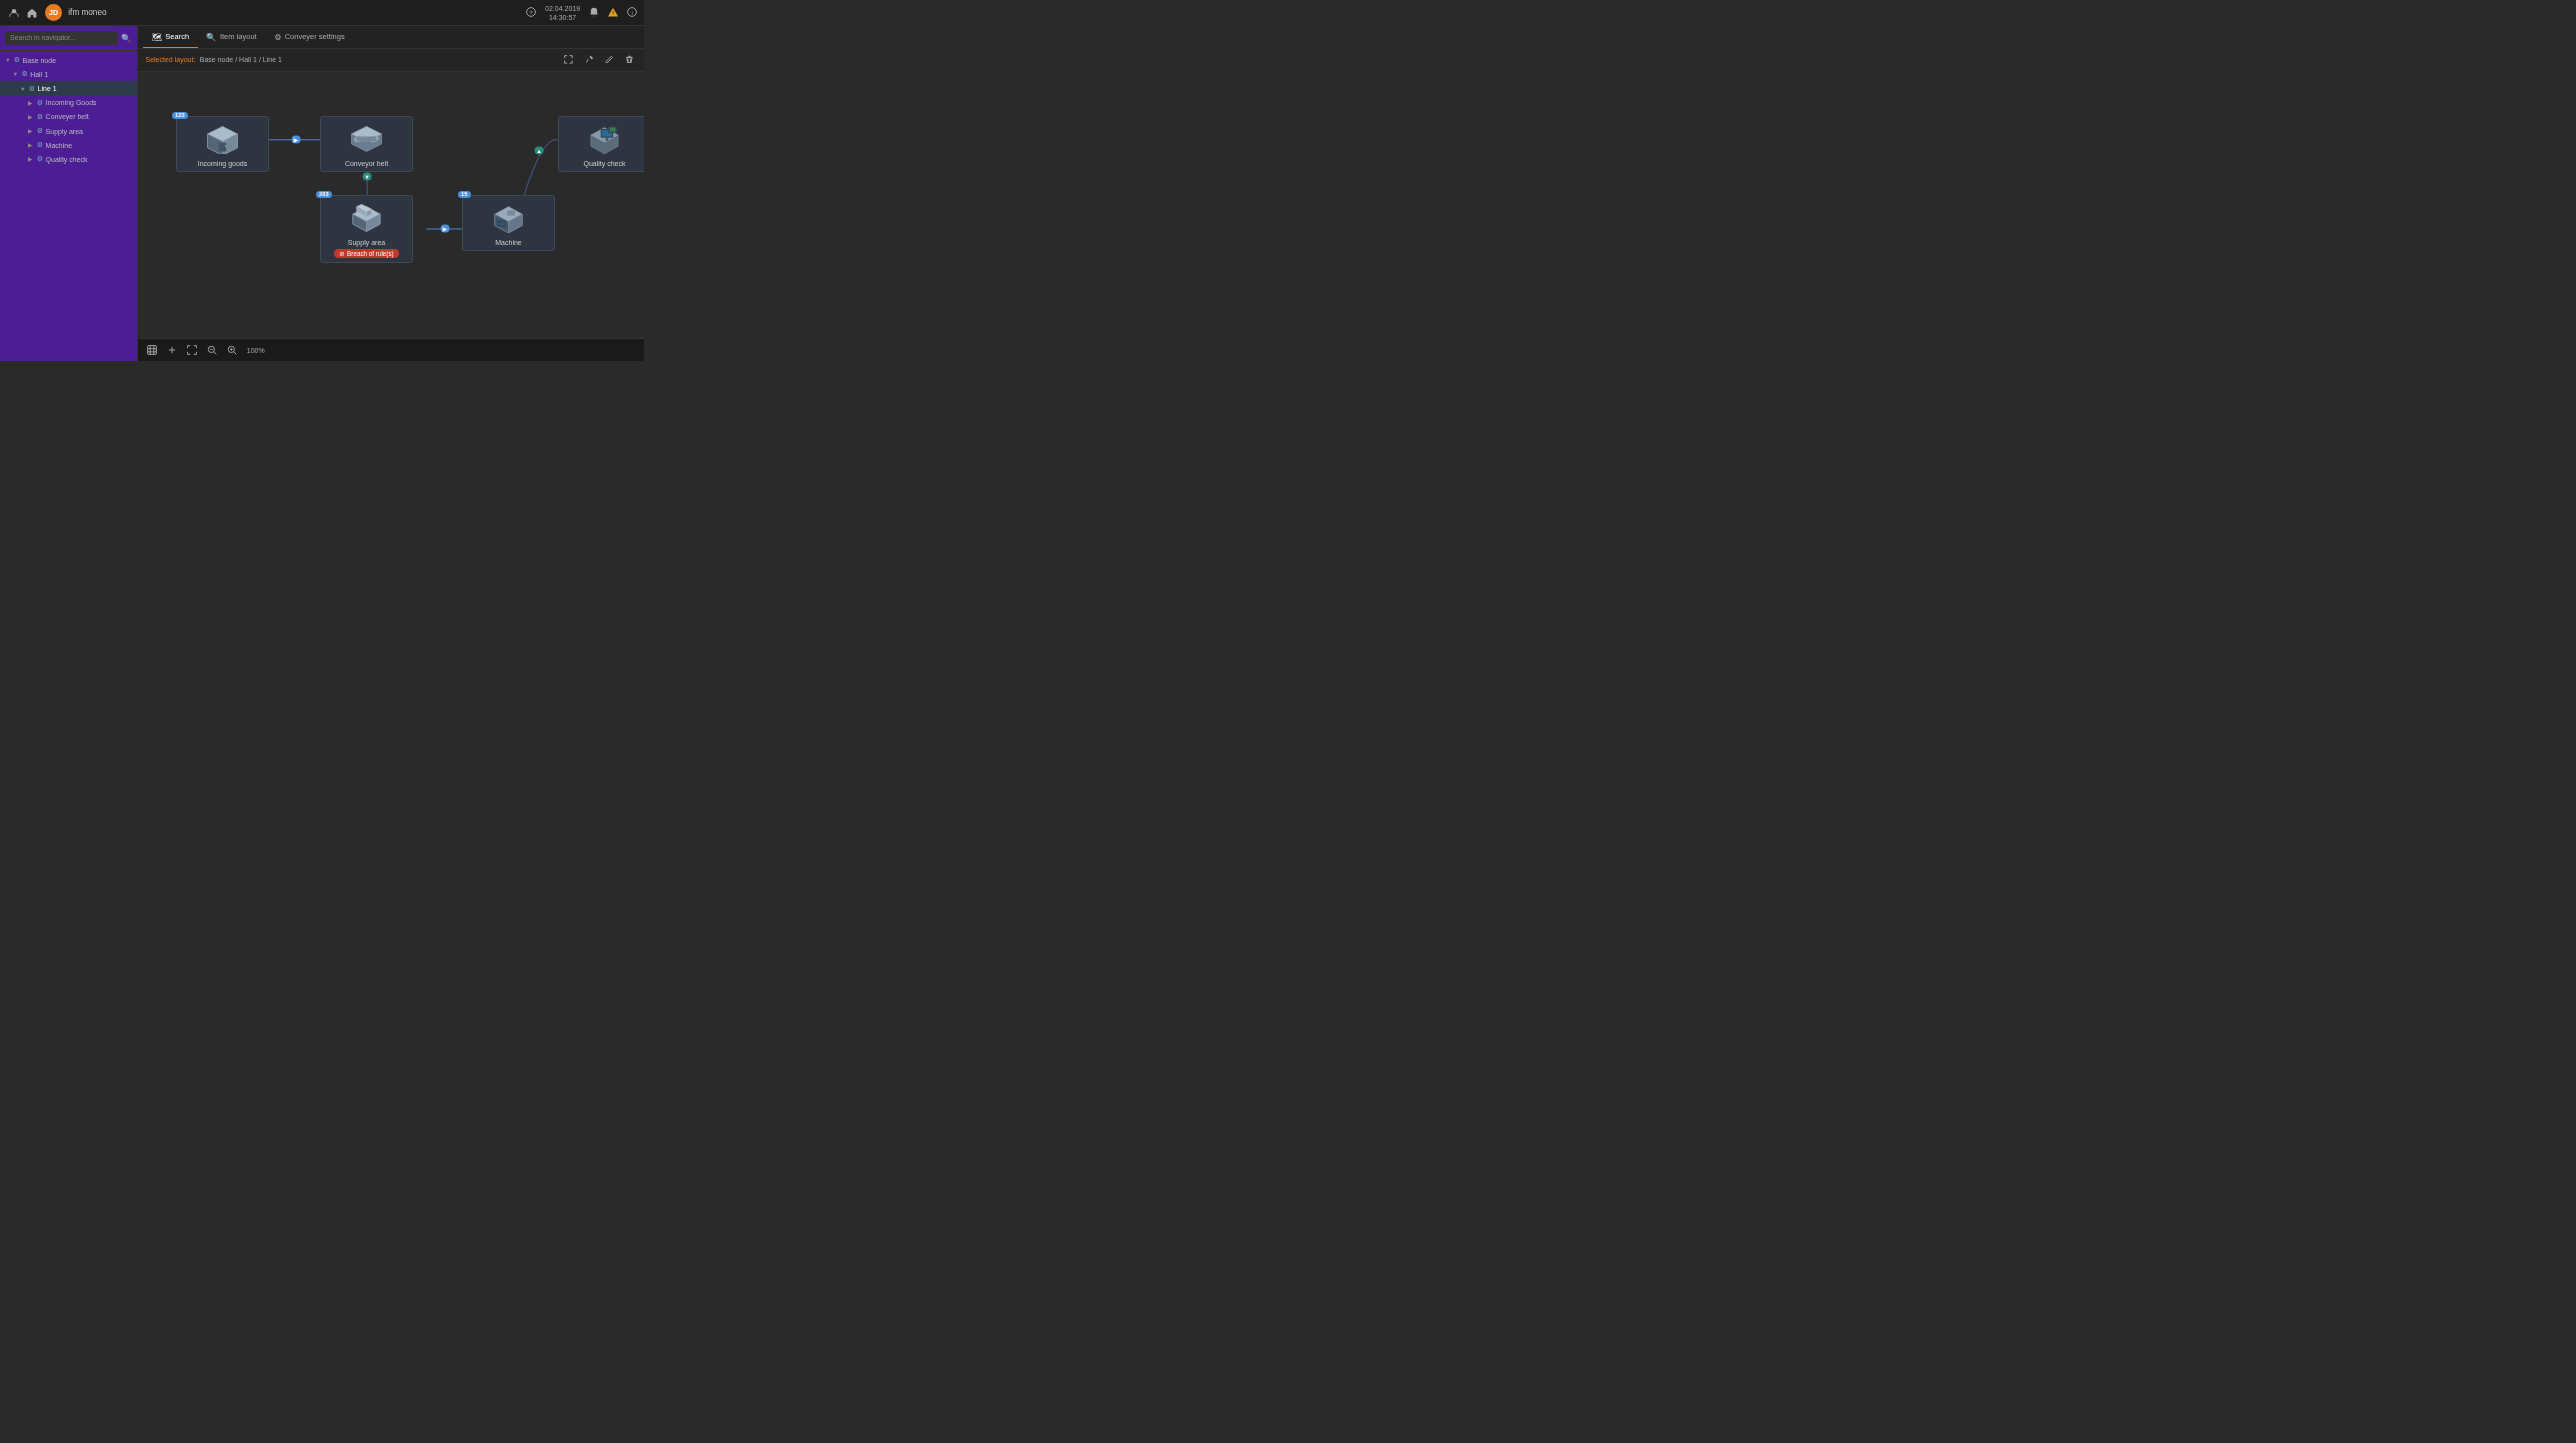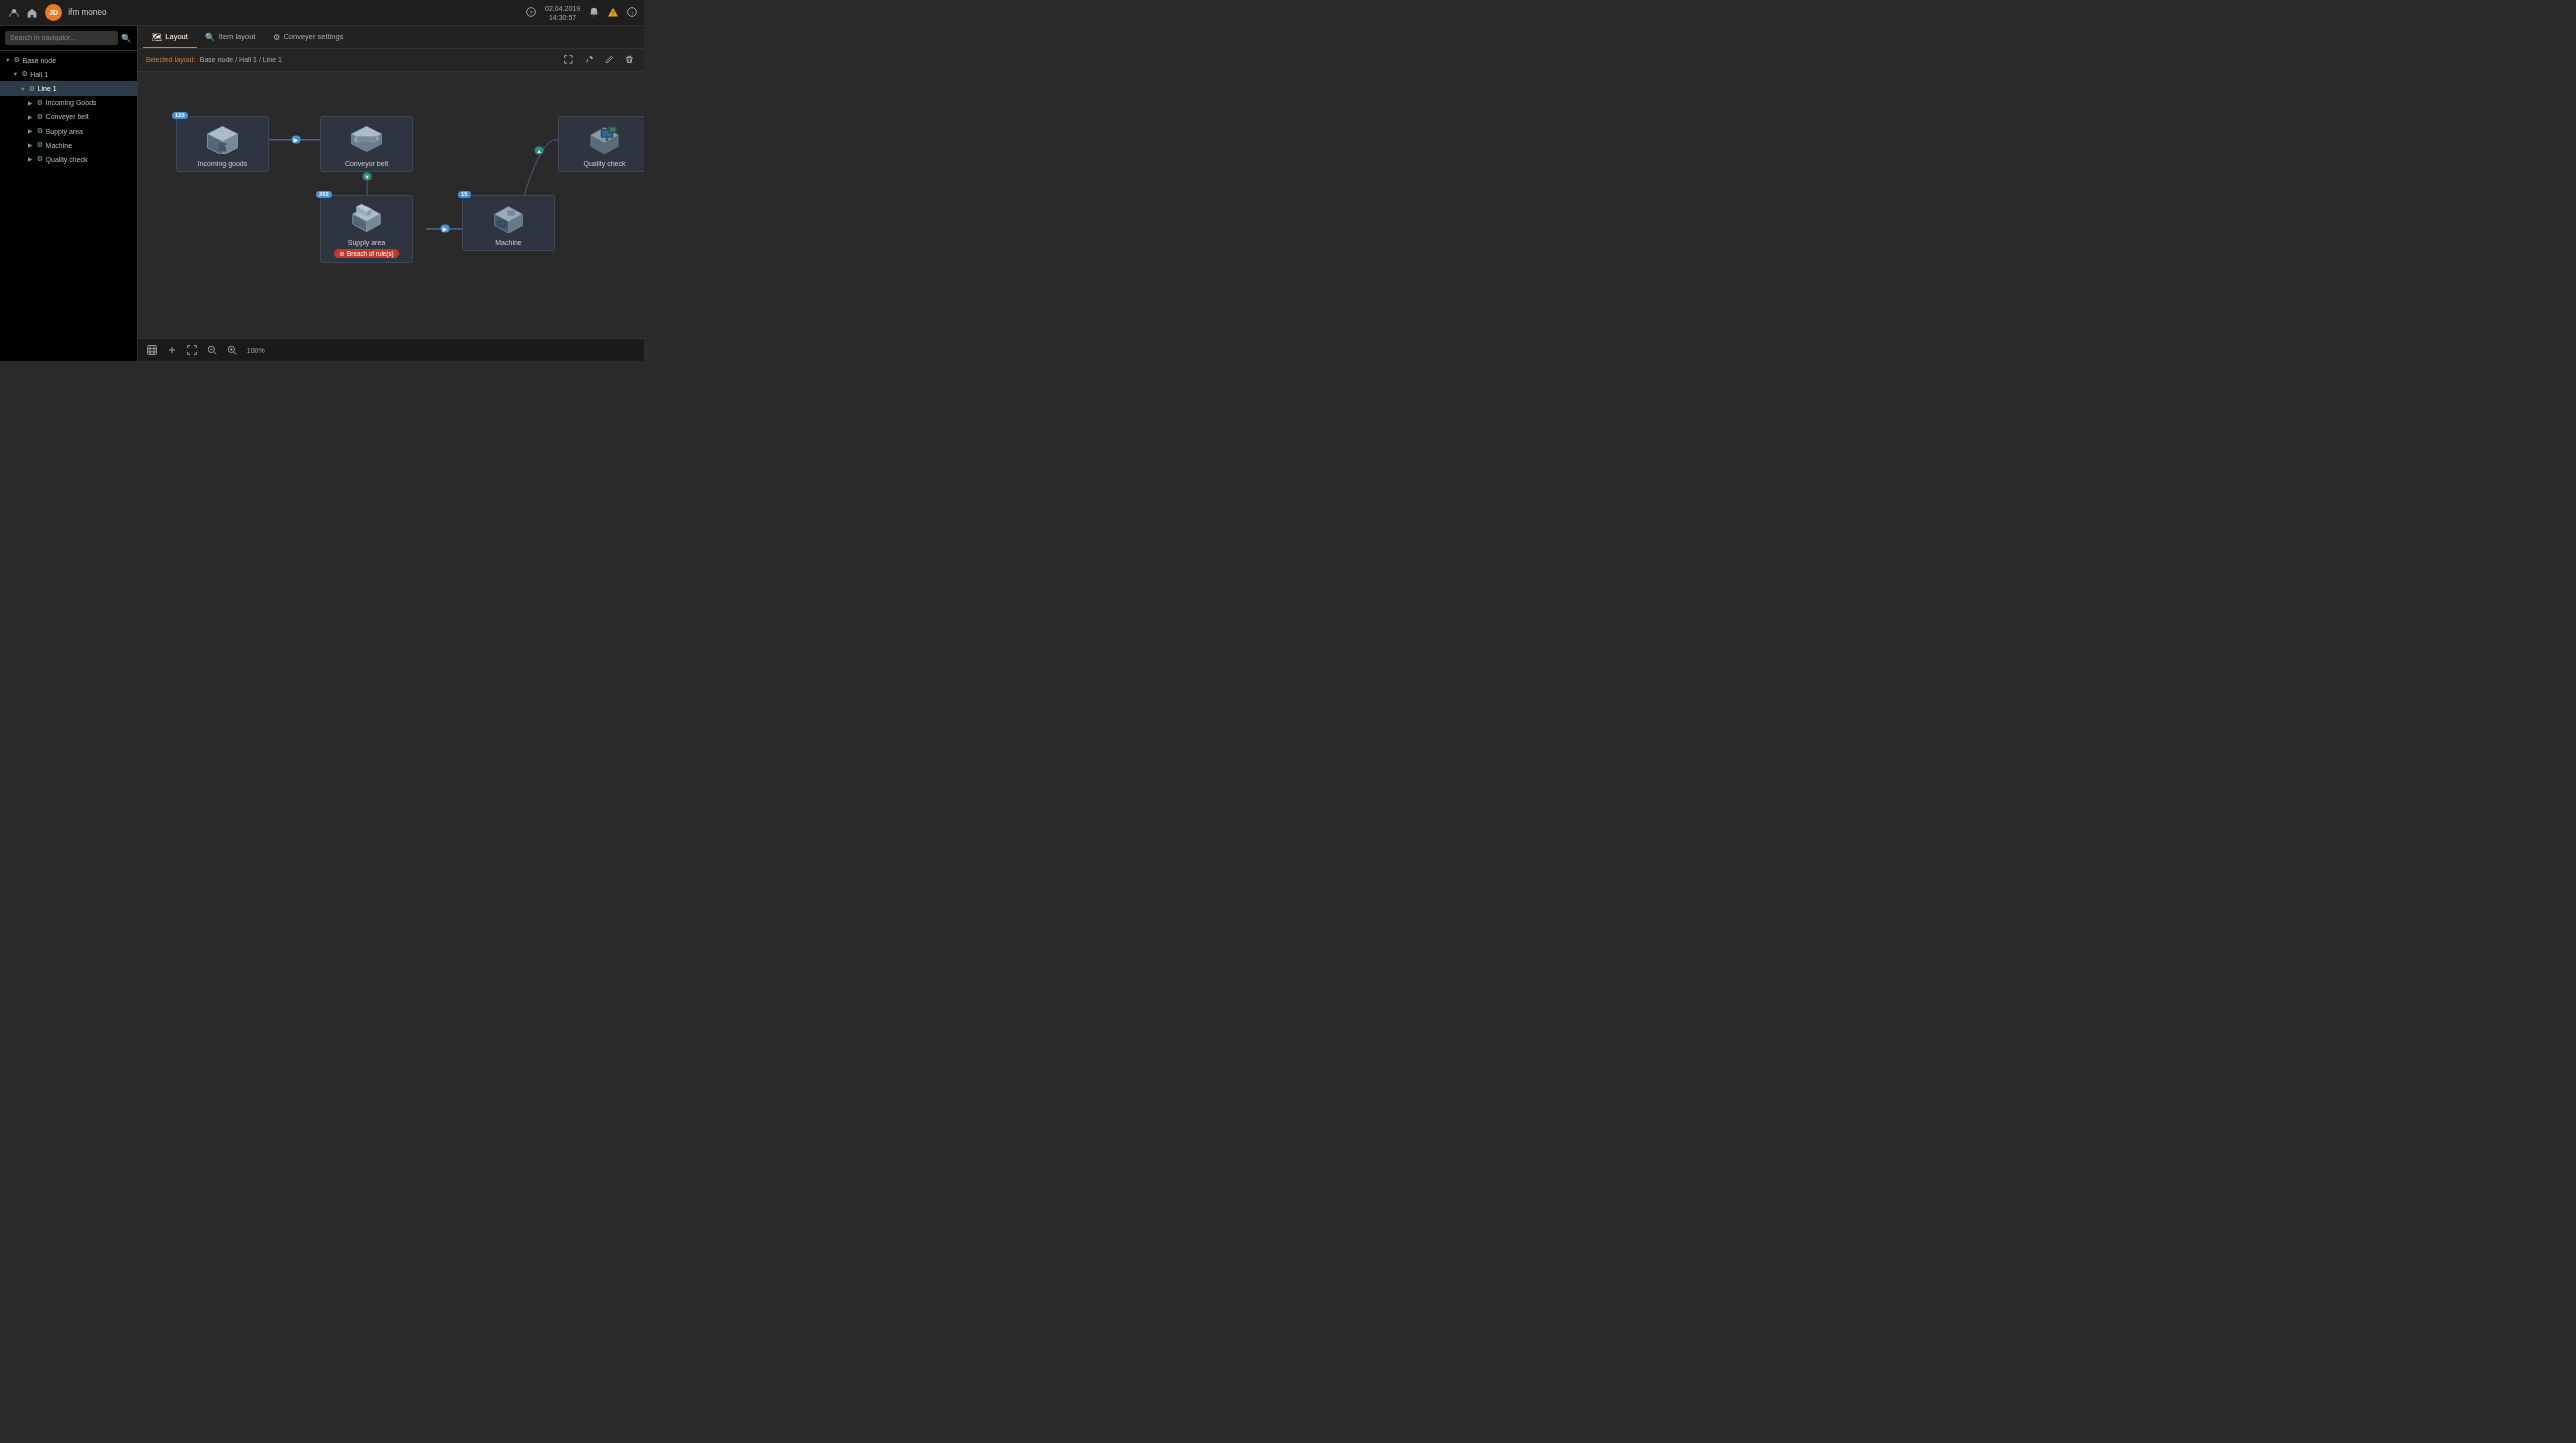--- a/index.html
+++ b/index.html
@@ -66,21 +66,21 @@
     
     .main {
       display: flex;
       flex: 1;
       overflow: hidden;
     }
 
     
     .sidebar {
       width: 138px;
-      background: #000000;
+      background: #4c1d95;
       border-right: 0.6px solid #333;
       display: flex;
       flex-direction: column;
       flex-shrink: 0;
     }
     .sidebar-search {
       padding: 5px;
       border-bottom: 0.6px solid #333;
       display: flex;
       align-items: center;
@@ -404,21 +404,21 @@
       </div>
 
     </div>
   </div>
 
   <div class="content">
 
     <div class="tabs">
       <div class="tab active">
         <span class="tab-icon">🗺</span>
-        <span>Layout</span>
+        <span>Search</span>
       </div>
       <div class="tab">
         <span class="tab-icon">🔍</span>
         <span>Item layout</span>
       </div>
       <div class="tab">
         <span class="tab-icon">⚙</span>
         <span>Conveyer settings</span>
       </div>
     </div>

